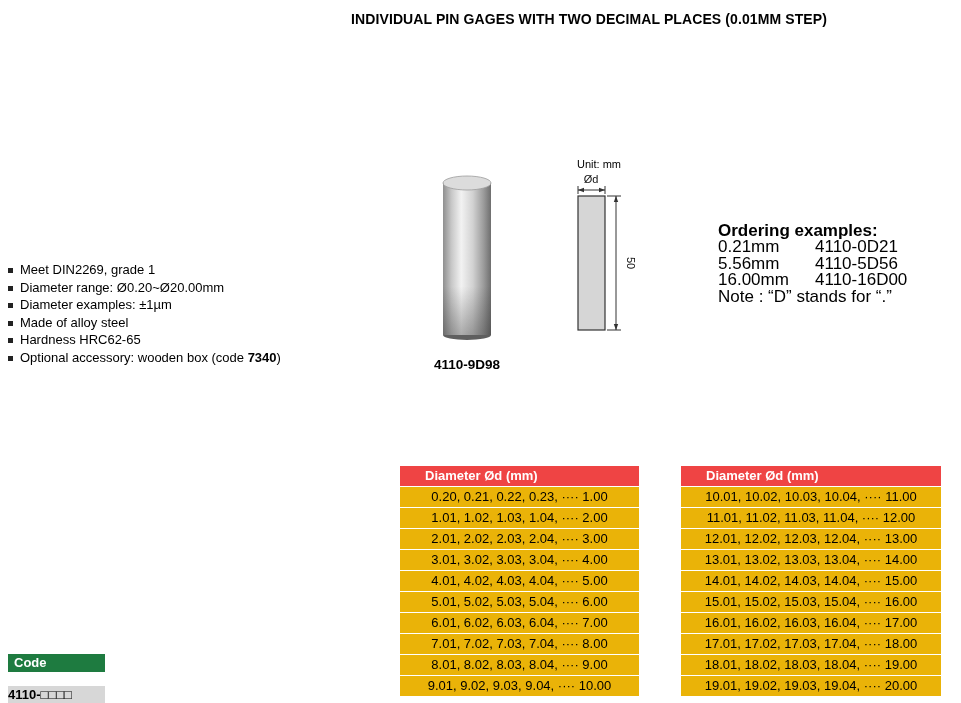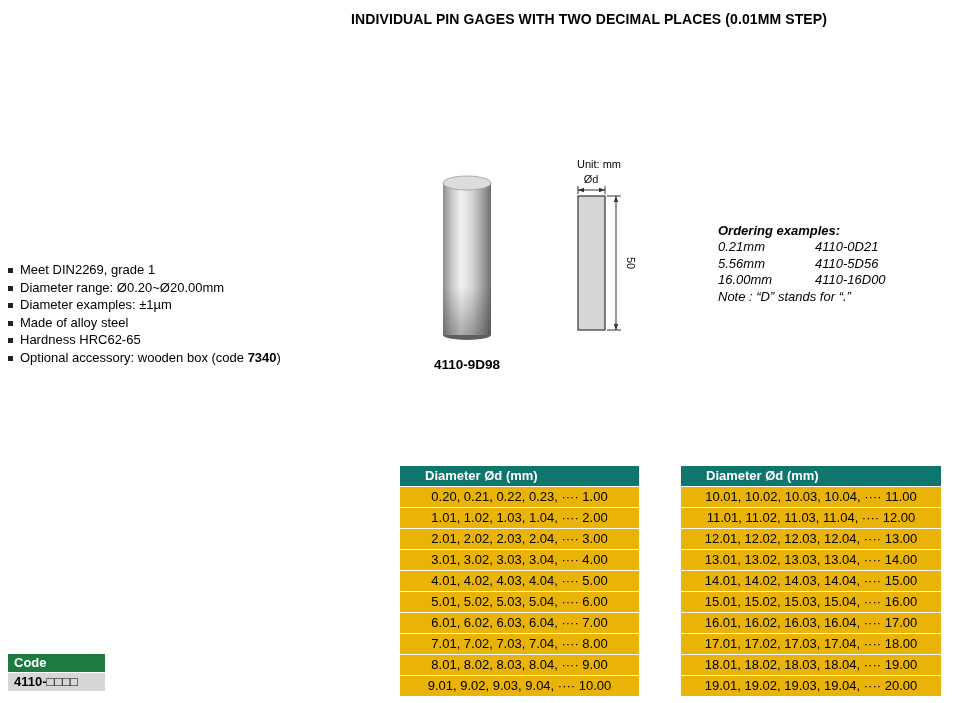--- a/index.html
+++ b/index.html
@@ -16,33 +16,33 @@
   .feature b { font-weight:700; }
 
   .pin { position:absolute; left:441px; top:175px; }
   .model { position:absolute; left:411px; top:357px; width:112px; text-align:center;
            font-weight:700; font-size:13.5px; }
 
   .unit { position:absolute; left:577px; top:158px; font-size:11px; }
   .drawing { position:absolute; left:555px; top:170px; }
   .drawing text { font-family:"Liberation Sans", sans-serif; fill:#111; }
 
-  .ordering { position:absolute; left:718px; top:223px; font-size:13px;font-style:italic; }
+  .ordering { position:absolute; left:718px; top:223px; font-size:17px; }
   .ordering > div { height:16.4px; line-height:16.4px; white-space:nowrap; }
   .ord-title { font-weight:700; }
   .ord-c1 { display:inline-block; width:97px; }
 
   .codebox { position:absolute; left:8px; top:654px; width:97px; font-size:13px; font-weight:700; }
   .code-head { background:#1e7b40; color:#fff; height:18px; line-height:18px; padding-left:6px; }
-  .code-val  { background:#d7d7d7; color:#000; height:18px; line-height:18px; padding-left:6px; margin-top:1px; }
+  .code-val  { background:#d7d7d7; color:#000; height:18px; line-height:18px; padding-left:0; margin-top:14px; }
 
   .dtable { position:absolute; top:466px; font-size:13px; }
   .t-left  { left:400px; width:239px; }
   .t-right { left:681px; width:260px; }
-  .thead { background:#0f766e; color:#fff; font-weight:700; height:20px; line-height:20px;
+  .thead { background:#ef4444; color:#fff; font-weight:700; height:20px; line-height:20px;
            padding-left:25px; }
   .trow  { background:#eab308; height:20px; line-height:20px; text-align:center;
            border-top:1px solid #ffffff; }
 </style>
 </head>
 <body>
 
 <div class="page">
 
   <h1 class="title">INDIVIDUAL PIN GAGES WITH TWO DECIMAL PLACES (0.01MM STEP)</h1>

